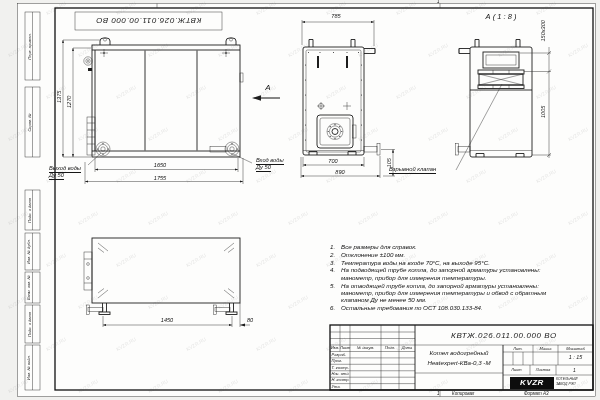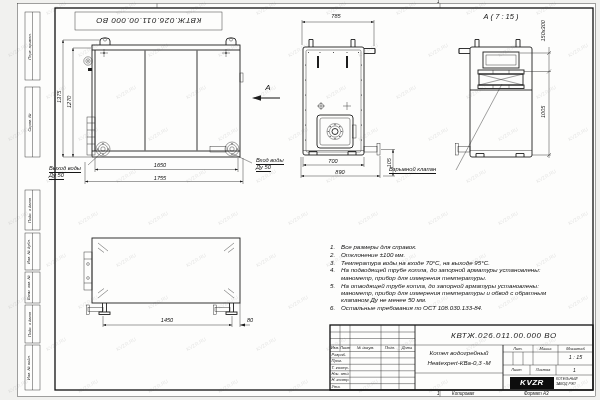--- a/index.html
+++ b/index.html
@@ -336,21 +336,21 @@
     <span class="u">Вход воды</span>
     <span class="u">Ду 50</span>
   </div>
   <span class="lbl" style="left:262px;top:84px;width:12px;text-align:center;font-size:8px;">А</span>
 
   <span class="lbl dimlbl" style="left:318px;top:14px;width:36px;">785</span>
   <span class="lbl dimlbl" style="left:315px;top:158.5px;width:36px;">700</span>
   <span class="lbl dimlbl" style="left:322px;top:169.5px;width:36px;">890</span>
   <span class="lbl dimlbl rot" style="left:375px;top:159.5px;width:30px;">105</span>
 
-  <span class="lbl" style="left:470px;top:13px;width:62px;text-align:center;font-size:7.5px;">А ( 7 : 15 )</span>
+  <span class="lbl" style="left:470px;top:13px;width:62px;text-align:center;font-size:7.5px;">А ( 1 : 8 )</span>
   <span class="lbl dimlbl rot" style="left:527px;top:28px;width:34px;">150x300</span>
   <span class="lbl dimlbl rot" style="left:527px;top:109px;width:34px;">1005</span>
   <span class="lbl" style="left:389px;top:166.5px;font-size:5.8px;border-bottom:0.5px solid #161616;padding-bottom:0.5px;">Взрывной клапан</span>
 
   <span class="lbl dimlbl" style="left:147px;top:318px;width:40px;">1450</span>
   <span class="lbl dimlbl" style="left:242px;top:318px;width:16px;">80</span>
 
   <div class="notes">
     <div class="note">
         <span class="n">1.</span>

